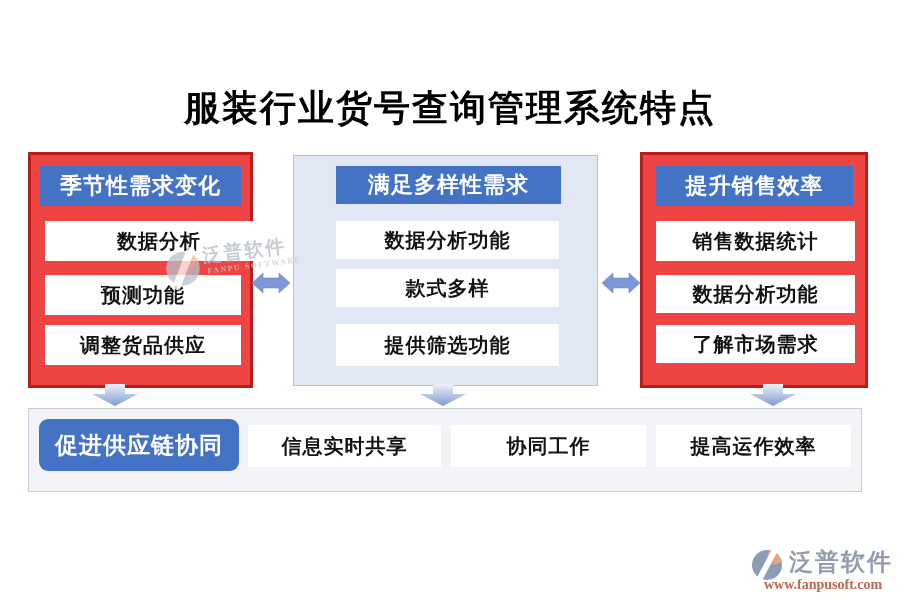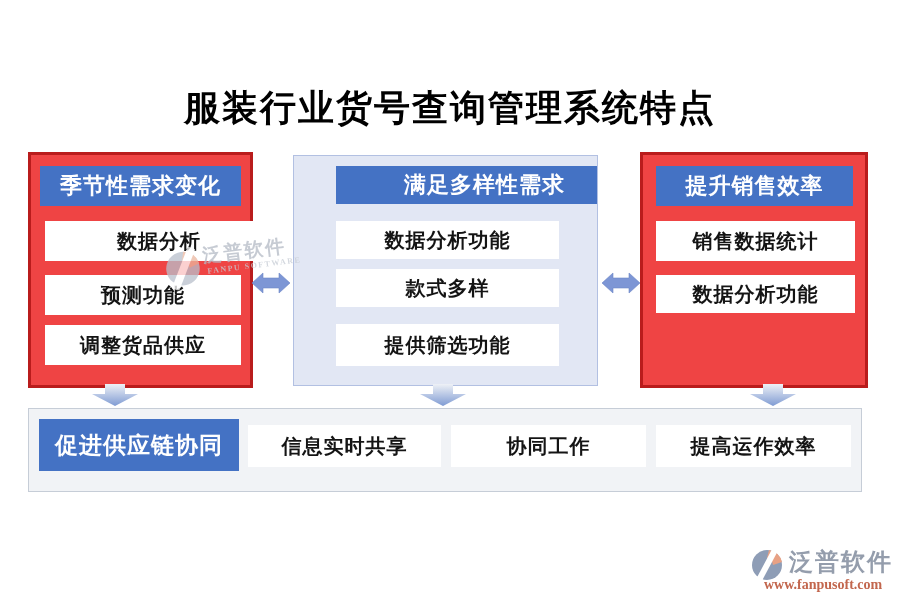--- a/index.html
+++ b/index.html
@@ -59,30 +59,31 @@
 <div class="title">服装行业货号查询管理系统特点</div>
 
 <div class="panel panel-mint" style="left:28px;top:152px;width:225px;height:236px;">
   <div class="hdr" style="left:9px;top:11px;width:201px;height:40px;">季节性需求变化</div>
   <div class="itm" style="left:14px;top:66px;width:228px;height:40px;">数据分析</div>
   <div class="itm" style="left:14px;top:120px;width:196px;height:40px;">预测功能</div>
   <div class="itm" style="left:14px;top:170px;width:196px;height:40px;">调整货品供应</div>
 </div>
 
 <div class="panel panel-blue" style="left:293px;top:155px;width:305px;height:231px;">
-  <div class="hdr" style="left:42px;top:10px;width:225px;height:38px;padding-left:36px;">满足多样性需求</div>
+  <div class="hdr" style="left:42px;top:10px;width:225px;height:38px;">满足多样性需求</div>
   <div class="itm" style="left:42px;top:65px;width:223px;height:38px;">数据分析功能</div>
   <div class="itm" style="left:42px;top:113px;width:223px;height:38px;">款式多样</div>
   <div class="itm" style="left:42px;top:168px;width:223px;height:42px;">提供筛选功能</div>
 </div>
 
 <div class="panel panel-mint" style="left:640px;top:152px;width:228px;height:236px;">
   <div class="hdr" style="left:13px;top:11px;width:197px;height:40px;">提升销售效率</div>
   <div class="itm" style="left:13px;top:66px;width:199px;height:40px;">销售数据统计</div>
   <div class="itm" style="left:13px;top:120px;width:199px;height:38px;">数据分析功能</div>
+  <div class="itm" style="left:13px;top:170px;width:199px;height:38px;">了解市场需求</div>
 </div>
 
 <div class="arrow" style="left:252px;top:271px;">
   <svg width="38" height="24" viewBox="0 0 38 24">
     <polygon points="0,12 11,2 11,7 27,7 27,2 38,12 27,22 27,17 11,17 11,22" fill="#7d96d5" stroke="#6d87c6" stroke-width="0.6"></polygon>
   </svg>
 </div>
 <div class="arrow" style="left:602px;top:271px;">
   <svg width="38" height="24" viewBox="0 0 38 24">
     <polygon points="0,12 11,2 11,7 27,7 27,2 38,12 27,22 27,17 11,17 11,22" fill="#7d96d5" stroke="#6d87c6" stroke-width="0.6"></polygon>
@@ -117,21 +118,21 @@
         <linearGradient id="gd3" x1="0" y1="0" x2="0" y2="1">
       <stop offset="0" stop-color="#eef1f6"></stop>
           <stop offset="1" stop-color="#7f9bd3"></stop>
     </linearGradient>
       </defs>
     <polygon points="13,0 33,0 33,10 46,10 23,22 0,10 13,10" fill="url(#gd3)"></polygon>
   </svg>
 </div>
 
 <div class="bottom-row">
-  <div class="hdr" style="left:10px;top:10px;width:200px;height:52px;font-size:23px;">促进供应链协同</div>
+  <div class="hdr" style="left:10px;top:10px;width:200px;height:52px;font-size:23px;border-radius:9px;">促进供应链协同</div>
   <div class="itm" style="left:219px;top:16px;width:193px;height:42px;">信息实时共享</div>
   <div class="itm" style="left:422px;top:16px;width:195px;height:42px;">协同工作</div>
   <div class="itm" style="left:627px;top:16px;width:195px;height:42px;">提高运作效率</div>
 </div>
 
 <div class="watermark">
   <span style="position:absolute;left:0;top:4px;">
     <svg width="38" height="42" viewBox="0 0 34 36">
       <circle cx="17" cy="18" r="15" fill="#b9c0cc"></circle>
       <path d="M19,3 A15,15 0 0 1 32,15 L23,18 A8,8 0 0 0 17,11 Z" fill="#ecb79f"></path>

